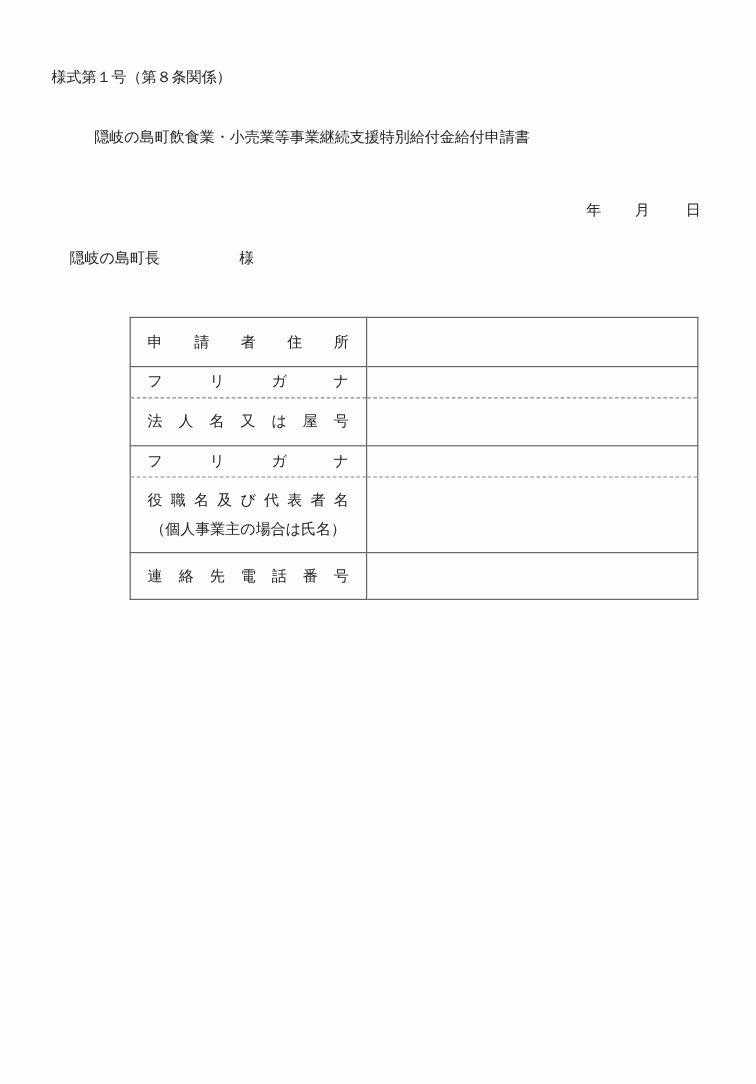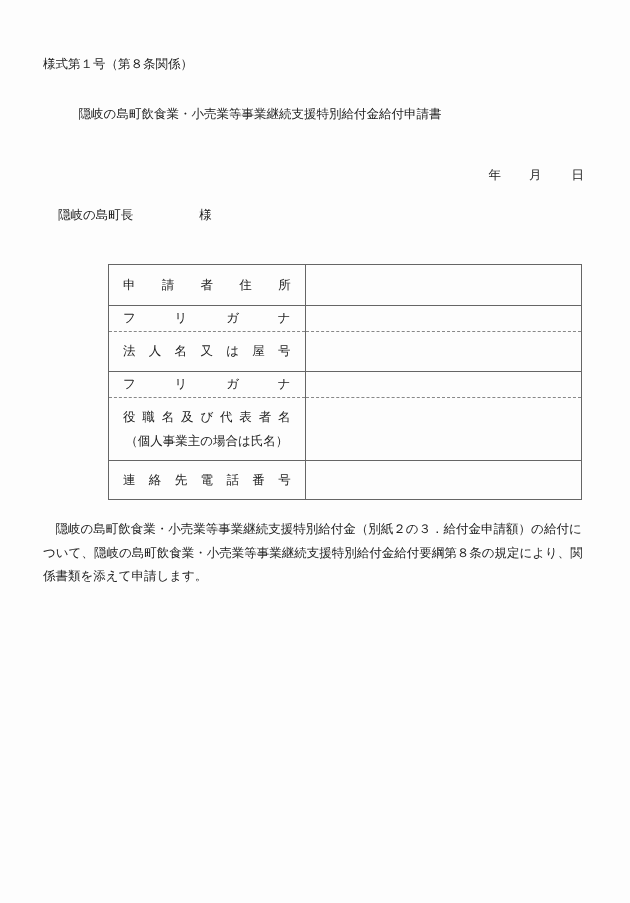--- a/index.html
+++ b/index.html
@@ -144,14 +144,13 @@
         <span>番</span>
         <span>号</span>
       </div>
     </td>
     <td class="val"></td>
   </tr>
 </tbody>
   </table>
 
 <div class="body-text">
-  <p>隠岐の島町飲食業・小売業等事業継続支援特別給付金（別紙２の３．給付金申請額）の給付について、隠岐の島町飲食業・小売業等事業継続支援特別給付金給付要綱第８条の規定により、関係書類を添えて申請します。</p>
 </div>
 
 </body></html>

